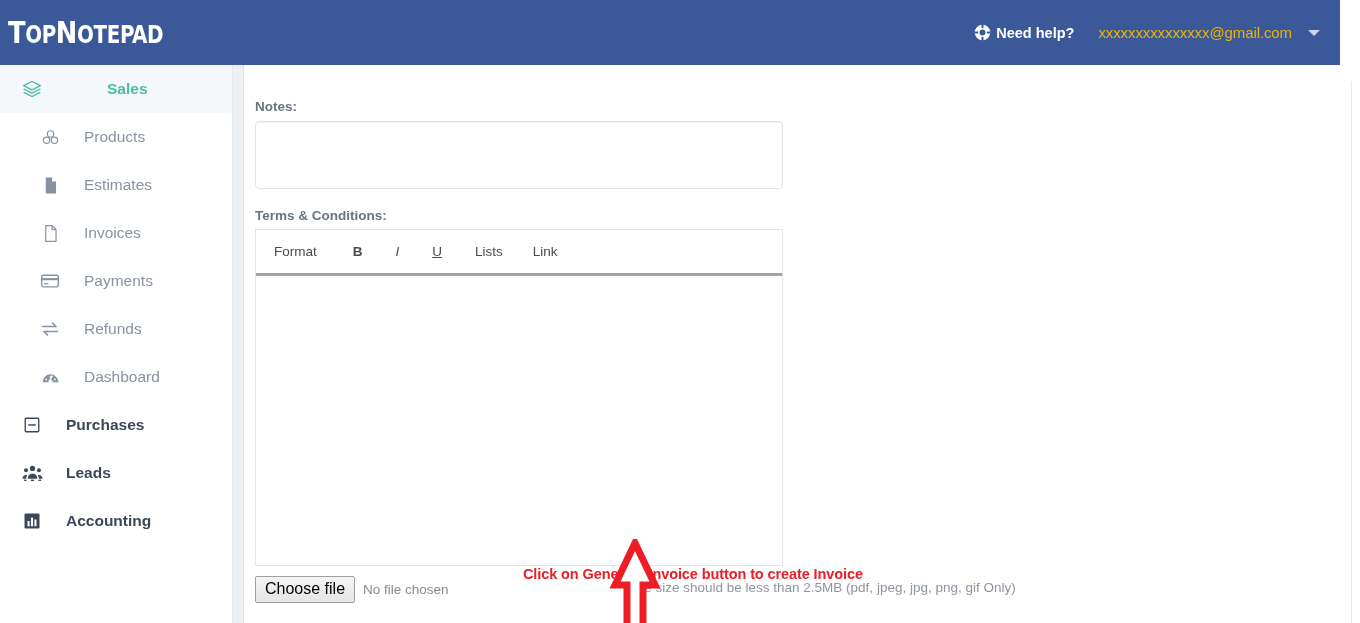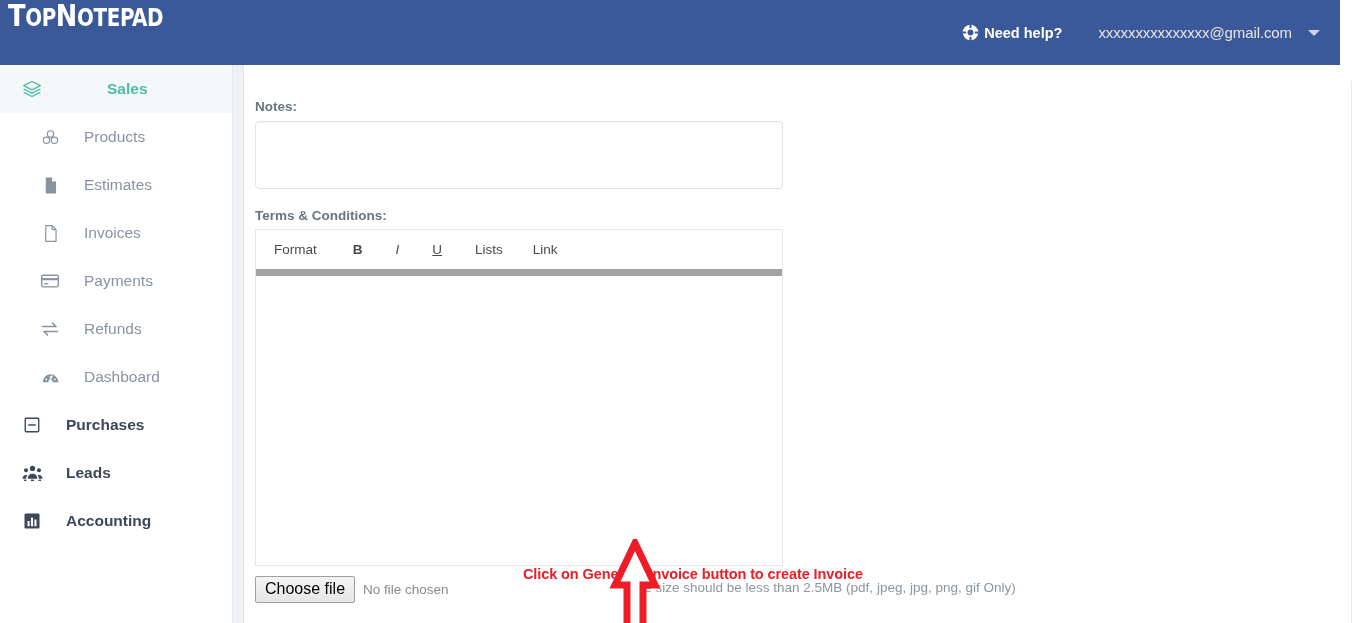--- a/index.html
+++ b/index.html
@@ -12,21 +12,21 @@
     font-family: "Liberation Sans", "DejaVu Sans", sans-serif;
   }
 
   #app { position: relative; width: 1360px; height: 623px; background:#fff; }
 
   
   .header {
     position: absolute; top: 0; left: 0;
     width: 1340px; height: 65px;
     background: #3b5998;
-    display: flex; 
+    display: flex; align-items: center;
   }
   .logo {
     margin-left: 8px;
     color: #ffffff;
     font-family: "DejaVu Sans", sans-serif;
     font-weight: bold;
     font-size: 31px;
     letter-spacing: -0.4px;
     font-stretch: condensed;
     transform: scaleX(0.92);
@@ -45,22 +45,22 @@
     padding-right: 4px;
   }
   .need-help {
     display: flex; align-items: center; gap: 5px;
     color: #ffffff; font-size: 14.5px; font-weight: bold;
     white-space: nowrap;
     cursor: pointer;
   }
   .help-icon { width: 17px; height: 17px; display:inline-block; flex:none; }
   .user-email {
-    color: #e5e5e5; font-size: 15px; font-weight: normal;
-    margin-left: 36px; white-space: nowrap; letter-spacing: -0.1px;
+    color: #eab308; font-size: 15px; font-weight: normal;
+    margin-left: 24px; white-space: nowrap; letter-spacing: -0.1px;
   }
   .caret-box {
     width: 44px; height: 100%;
     display: flex; align-items: center; justify-content: center;
     cursor: pointer;
   }
   .caret {
     width: 0; height: 0;
     border-left: 6px solid transparent;
     border-right: 6px solid transparent;
@@ -128,21 +128,21 @@
   .tc-label { position: absolute; left: 10px; top: 127px; }
 
   .tc-wrap {
     position: absolute; left: 10px; top: 148px;
     width: 528px; height: 337px;
     border: 1px solid #e3e6e8;
     background: #fff;
   }
   .tc-toolbar {
     height: 46px;
-    border-bottom: 7px solid #a3a3a3;
+    border-bottom: 3px solid #a3a3a3;
     display: flex; align-items: center;
     padding-left: 17px;
   }
   .tb-btn {
     font-size: 13.5px; color: #4a4a4a;
     cursor: pointer; white-space: nowrap;
     padding: 2px 1px;
   }
   .tb-gap-1 { margin-right: 34px; }
   .tb-gap-2 { margin-right: 31px; }

